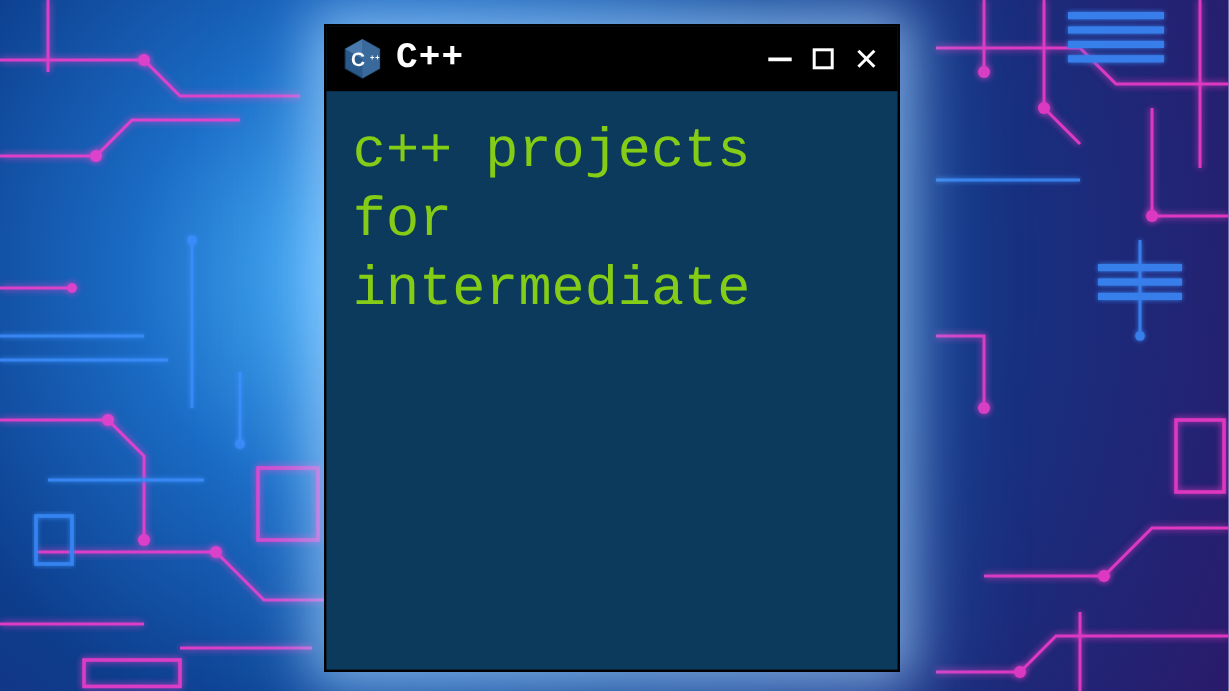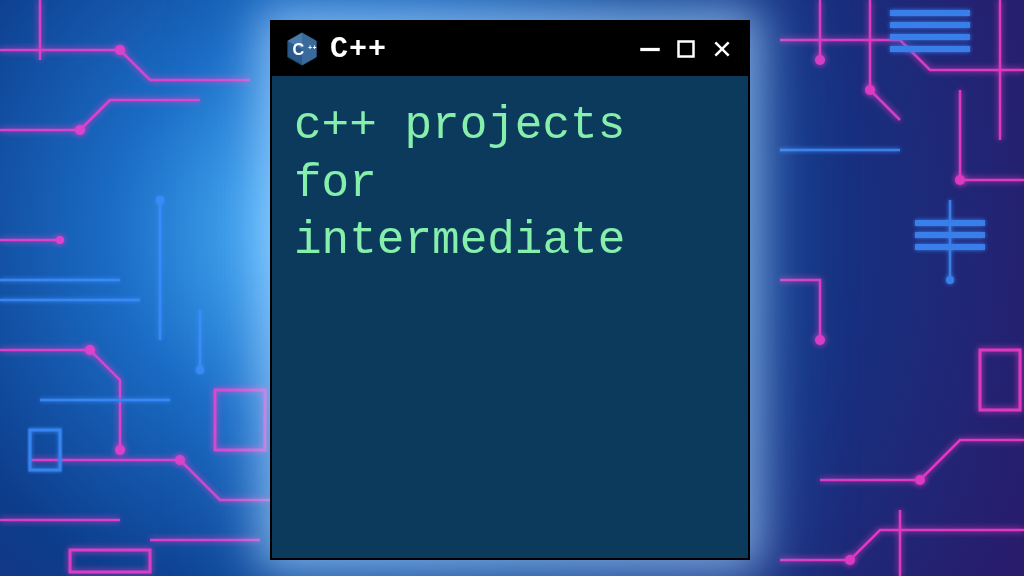--- a/index.html
+++ b/index.html
@@ -97,21 +97,21 @@
     .ctrl-max svg, .ctrl-close svg {
       width: 20px;
       height: 20px;
     }
     
     .window-body {
       padding: 22px 22px;
     }
     
     .body-text {
-      color: #86efac;
+      color: #84cc16;
       font-size: 46px;
       line-height: 1.25;
       font-family: 'Courier New', monospace;
       letter-spacing: 0px;
       white-space: pre-line;
     }
   </style>
 </head>
 <body>
 

